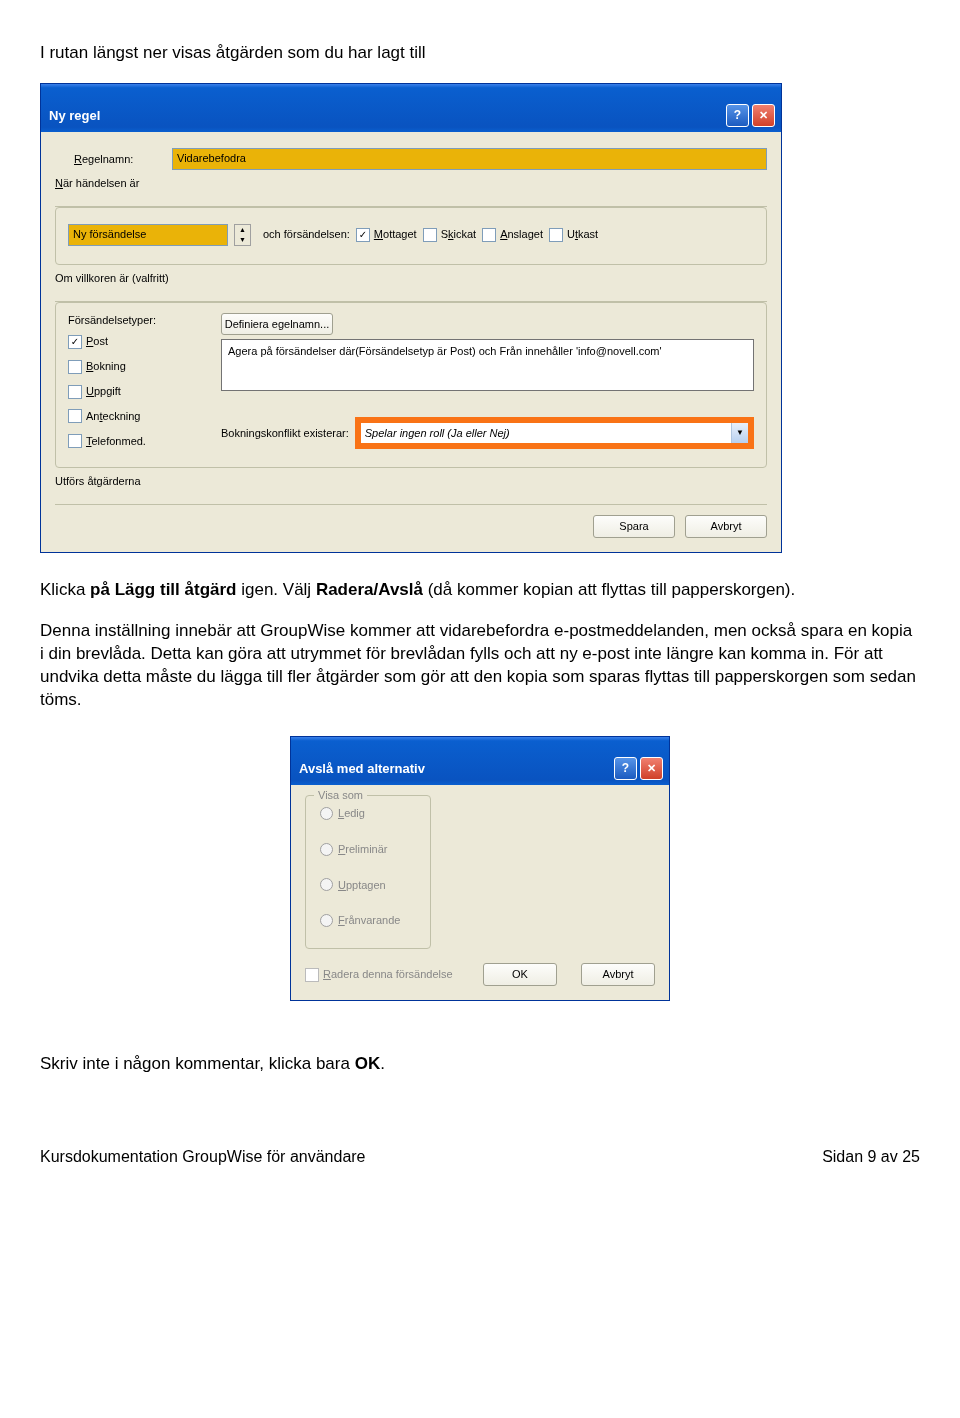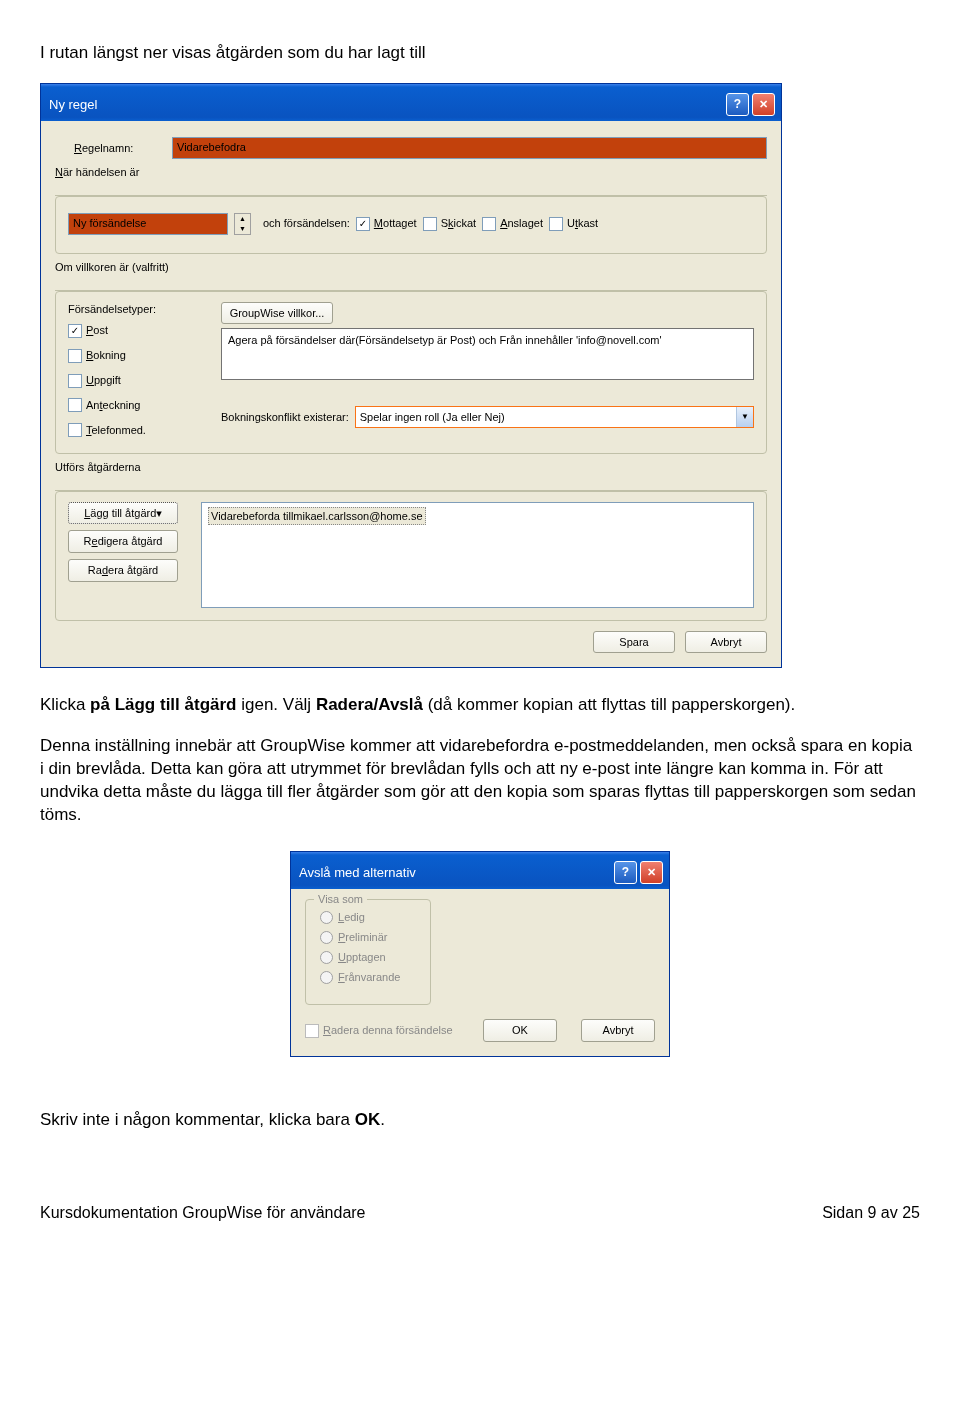--- a/index.html
+++ b/index.html
@@ -21,22 +21,22 @@
     border: 1px solid #003399;
     background: #ece9d8;
     font-family: Tahoma, Arial, sans-serif;
     font-size: 11px;
     color: #000;
     margin: 6px 0 26px 0;
   }
   .xp-titlebar {
     background: linear-gradient(to bottom, #3a80ea 0%, #0a5fcf 8%, #0953c0 90%, #0a5fcf 100%);
     color: #fff;
-    font-weight: normal;
-    padding: 9px 6px 5px 8px;
+    font-weight: bold;
+    padding: 20px 6px 5px 8px;
     display: flex;
     align-items: center;
     font-size: 13px;
   }
   .xp-titlebar .title-text { flex: 1; }
   .xp-btn {
     width: 21px; height: 21px;
     margin-left: 3px;
     border-radius: 3px;
     border: 1px solid #fff;
@@ -49,38 +49,39 @@
   .xp-help-btn::before { content: "?"; }
 
   .xp-body { padding: 10px 14px 14px 14px; }
 
   .field-row { display: flex; align-items: center; margin: 6px 0; gap: 6px; }
   .field-label { min-width: 92px; padding-left: 19px; }
   .underline-acc { text-decoration: underline; text-decoration-skip-ink: none; }
 
   .xp-input {
     border: 1px solid #7f9db9;
-    background: #c2410c;
+    background: #eab308;
     padding: 2px 4px;
     font-family: Tahoma, Arial, sans-serif;
     font-size: 11px;
     height: 16px;
   }
   .xp-textbox {
     border: 1px solid #737373;
     background: #fff;
     padding: 4px 6px;
     font-family: Tahoma, Arial, sans-serif;
     font-size: 11px;
   }
   .xp-combo {
-    border: 1px solid #f97316;
+    border: 6px solid #f97316;
     background: #fff;
     display: flex; align-items: center;
     height: 20px;
+    font-style: italic;
   }
   .xp-combo .combo-text { flex:1; padding: 0 4px; }
   .xp-combo .combo-arrow {
     width: 16px; height: 100%;
     background: linear-gradient(to bottom,#e8f0fb,#b8d0f0);
     border-left: 1px solid #b0c6e0;
     display:flex; align-items:center; justify-content:center;
     font-size: 8px;
   }
 
@@ -135,21 +136,21 @@
     border: 1px solid #7f9db9;
     background:#fff;
     flex:1; height: 96px;
     padding: 4px 6px;
     font-size: 11px;
   }
 
   
   .second-dialog-wrap { display:flex; justify-content:center; margin: 18px 0 26px 0; }
   .xp-window.small-dlg { width: 378px; }
-  .radio-group { display:flex; flex-direction:column; gap:5px; color:#888; margin:4px 0 10px 4px; }
+  .radio-group { display:flex; flex-direction:column; gap:21px; color:#888; margin:4px 0 10px 4px; }
   .radio-row { display:flex; align-items:center; gap:5px; }
   .xp-radio { width:11px; height:11px; border:1px solid #a0a0a0; border-radius:50%; background:#f4f4f4; }
   .small-fieldset { border:1px solid #c0c0a8; border-radius:4px; padding: 6px 10px 10px 10px; position:relative; }
   .small-fieldset .legend { position:absolute; top:-8px; left:8px; background:#ece9d8; padding:0 4px; color:#888; font-size:11px;}
   .comment-box { border:1px solid #7f9db9; background:#fff; height: 150px; width: 206px; }
 
   .footer {
     display:flex; justify-content:space-between;
     font-size: 16px;
     margin-top: 70px;
@@ -224,46 +225,34 @@
             <span class="check-row">
                 <span class="xp-check"></span>
                 <span>An<span class="underline-acc">t</span>eckning</span>
               </span>
             <span class="check-row">
                 <span class="xp-check"></span>
                 <span><span class="underline-acc">T</span>elefonmed.</span>
               </span>
           </div>
           <div style="flex:1;">
-            <div class="xp-button small" style="width:110px;margin-bottom:4px;">GroupWise villkor...</div>
+            <div class="xp-button small" style="width:110px;margin-bottom:4px;">Definiera egelnamn...</div>
             <div class="xp-textbox" style="height:42px;">Agera på försändelser där(Försändelsetyp är Post) och Från  innehåller 'info@novell.com'</div>
             <div class="field-row" style="margin-top:26px;">
               <span>Bokningskonflikt existerar:</span>
               <div class="xp-combo" style="flex:1;">
                 <span class="combo-text">Spelar ingen roll (Ja eller Nej)</span>
                 <span class="combo-arrow">▼</span>
               </div>
             </div>
           </div>
         </div>
       </div>
 
       <div class="section-header">Utförs åtgärderna</div>
-      <div class="group-box">
-        <div class="two-col">
-          <div class="col-left" style="width:110px; gap:6px;">
-            <div class="xp-button" style="border:1px dotted #555;"><span class="underline-acc">L</span>ägg till åtgärd▾</div>
-            <div class="xp-button">R<span class="underline-acc">e</span>digera åtgärd</div>
-            <div class="xp-button">Ra<span class="underline-acc">d</span>era åtgärd</div>
-          </div>
-          <div class="white-list">
-            <div style="background:#ece9d8;padding:1px 2px;border:1px dotted #888;display:inline-block;">Vidarebeforda tillmikael.carlsson@home.se</div>
-          </div>
-        </div>
-      </div>
 
       <div class="bottom-bar">
         <div class="xp-button small">Spara</div>
         <div class="xp-button small">Avbryt</div>
       </div>
     </div>
   </div>
 
   <div class="para">
     <span>Klicka </span><b>på Lägg till åtgärd</b><span> igen. Välj </span><b>Radera/Avslå</b><span> (då kommer kopian att flyttas till papperskorgen).</span>

